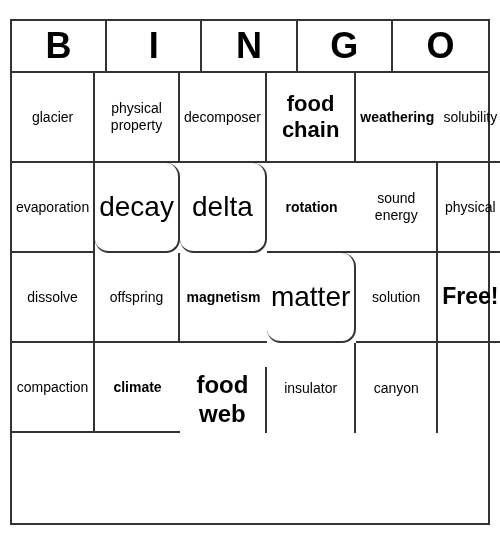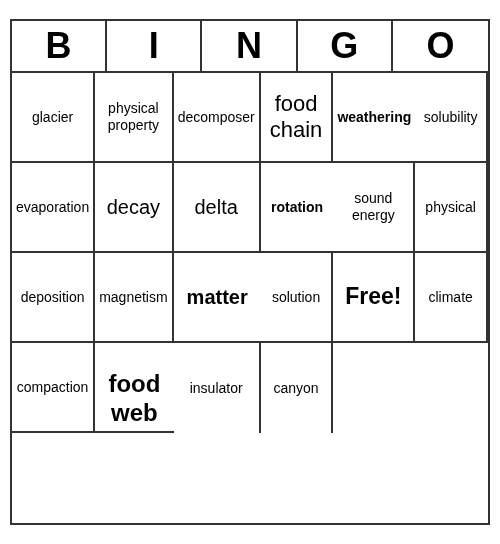--- a/index.html
+++ b/index.html
@@ -49,26 +49,27 @@
     }
     .bingo-cell:nth-child(5n) {
       border-right: none;
       font-weight: bold;
     }
     .bingo-cell:nth-child(n+21) {
       border-bottom: none;
     }
     .cell-large {
       font-size: 22px;
-      font-weight: normal;
+      font-weight: bold;
       text-align: center;
     }
     .cell-xlarge {
-      font-size: 20px;
+      font-size: 28px;
       font-weight: normal;
+      border-radius: 14px;
     }
     .cell-bold-large {
       font-size: 24px;
       font-weight: bold;
       margin-top: 24px;
     }
     .cell-free {
       font-size: 23px;
       font-weight: bold;
     }
@@ -90,24 +91,25 @@
       <div class="bingo-cell">decomposer</div>
       <div class="bingo-cell cell-large">food chain</div>
       <div class="bingo-cell">weathering</div>
       <div class="bingo-cell">solubility</div>
       <div class="bingo-cell">evaporation</div>
       <div class="bingo-cell cell-xlarge">decay</div>
       <div class="bingo-cell cell-xlarge">delta</div>
       <div class="bingo-cell">rotation</div>
       <div class="bingo-cell">sound energy</div>
       <div class="bingo-cell">physical</div>
-      <div class="bingo-cell">deposition</div>
+      <div class="bingo-cell">dissolve</div>
+      <div class="bingo-cell">offspring</div>
       <div class="bingo-cell">magnetism</div>
       <div class="bingo-cell cell-xlarge">matter</div>
       <div class="bingo-cell">solution</div>
       <div class="bingo-cell cell-free">Free!</div>
+      <div class="bingo-cell">compaction</div>
       <div class="bingo-cell">climate</div>
-      <div class="bingo-cell">compaction</div>
       <div class="bingo-cell cell-bold-large">food web</div>
       <div class="bingo-cell">insulator</div>
       <div class="bingo-cell">canyon</div>
     </div>
 </div>
 
 </body></html>

